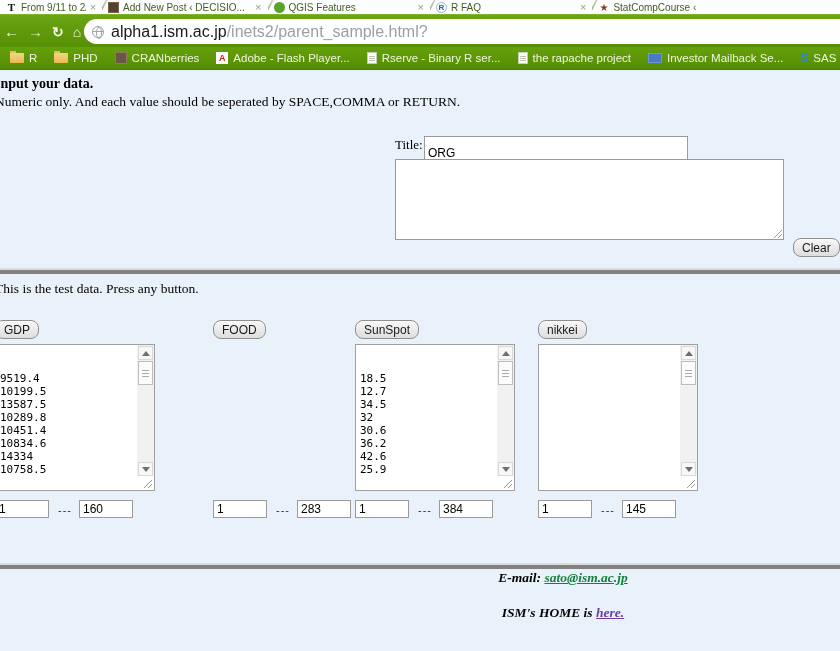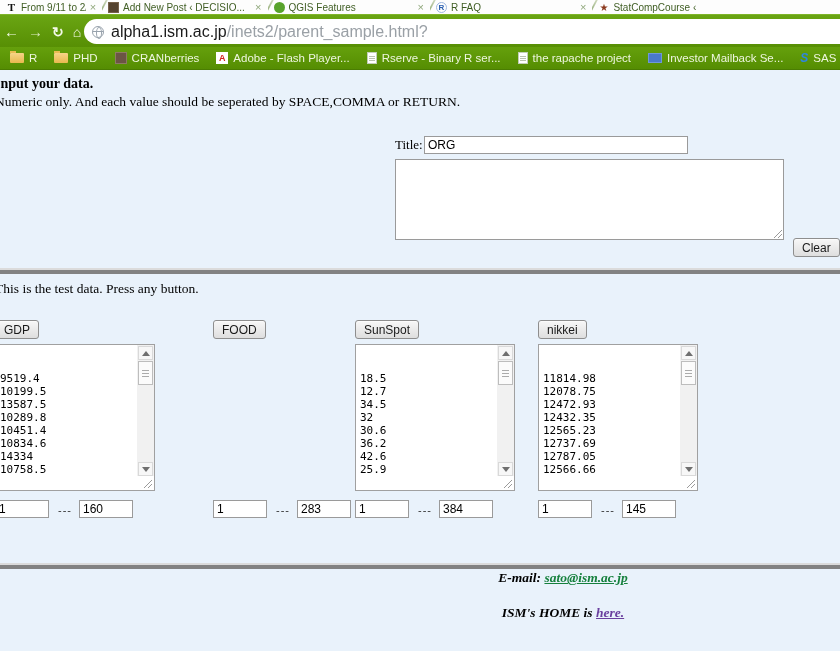--- a/index.html
+++ b/index.html
@@ -55,28 +55,28 @@
   
   .page { position:absolute; top:70px; left:0; width:840px; height:581px; background:#e9f2fb; overflow:hidden; }
   .content { position:absolute; left:-7px; top:0; width:870px; height:581px;
              font-family:"Liberation Serif", serif; color:#000; }
 
   .heading { position:absolute; left:2px; top:6px; font-size:14px; font-weight:bold; }
   .instructions { position:absolute; left:2px; top:24px; font-size:13.5px; }
 
   .title-label { position:absolute; left:402px; top:67px; font-size:13px; }
   .title-input { position:absolute; left:431px; top:66px; width:264px; height:18px;
-                 border:1px solid #9a9a9a; background:#fff; font:12px "Liberation Sans",sans-serif; padding:8px 3px; }
+                 border:1px solid #9a9a9a; background:#fff; font:12px "Liberation Sans",sans-serif; padding:16px 3px; }
   .big-ta-wrap { position:absolute; left:402px; top:89px; width:389px; height:81px; }
   .big-ta { width:100%; height:100%; border:1px solid #9a9a9a; background:#fff; resize:none;
             font:12px "Liberation Sans",sans-serif; }
   .grip { position:absolute; right:2px; bottom:2px; width:10px; height:10px;
           background:repeating-linear-gradient(135deg, transparent 0 2px, #9b9b9b 2px 3px);
           clip-path:polygon(100% 0, 100% 100%, 0 100%); }
-  .btn { border:1px solid #8e8e8e; border-radius:3px; background:linear-gradient(#f7f7f7,#dedede);
+  .btn { border:1px solid #8e8e8e; border-radius:8px; background:linear-gradient(#f7f7f7,#dedede);
          font:12px "Liberation Sans",sans-serif; color:#1a1a1a; padding:1px 8px; height:19px;
          box-shadow:0 1px 0 rgba(255,255,255,.6) inset; }
   .clear-btn { position:absolute; left:800px; top:168px; }
 
   .hr { position:absolute; left:0; width:870px; height:6px;
         background:linear-gradient(#dbdbdb 0 2px, #828282 2px 6px); }
   .hr1 { top:198px; } .hr2 { top:493px; }
 
   .test-text { position:absolute; left:2px; top:211px; font-size:13.5px; }
 
@@ -257,28 +257,20 @@
       <div class="range">
         <input class="rng-in rng-from" value="1" style="">
         <span class="rng-sep">---</span>
         <input class="rng-in rng-to" value="384" style="">
       </div>
     </div>
 
     <div class="col col3">
       <button class="btn ds-btn">nikkei</button>
       <div class="databox">
-        <pre>11814.98
-12078.75
-12472.93
-12432.35
-12565.23
-12737.69
-12787.05
-12566.66</pre>
         <div class="sb">
           <div class="sb-btn up"></div>
           <div class="sb-thumb"></div>
           <div class="sb-btn down"></div>
         </div>
         <span class="grip"></span>
       </div>
       <div class="range">
         <input class="rng-in rng-from" value="1" style="">
         <span class="rng-sep">---</span>

